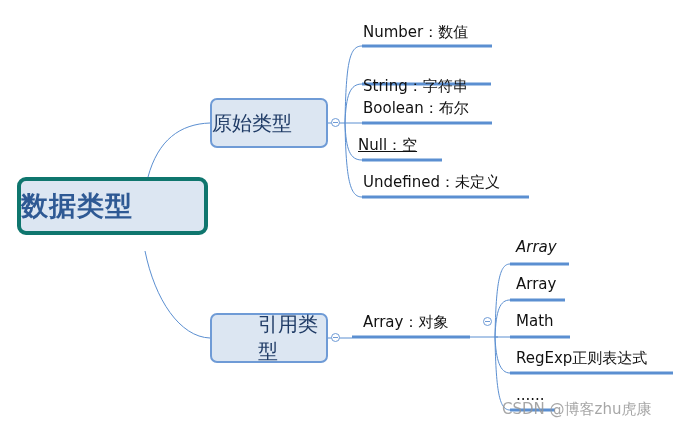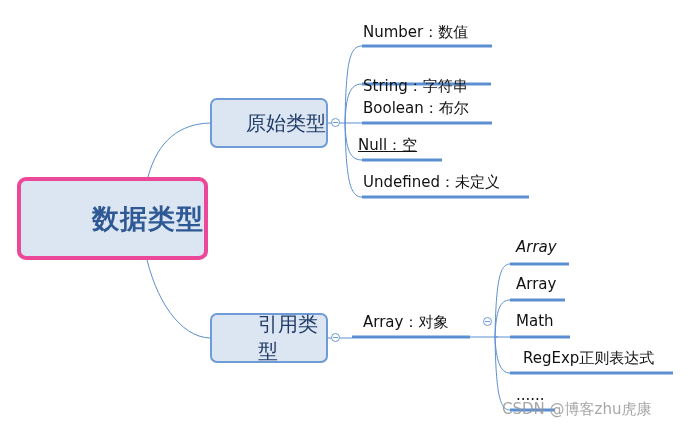--- a/index.html
+++ b/index.html
@@ -1,22 +1,22 @@
 <!DOCTYPE html>
 <html><head>
 <meta charset="utf-8">
 <style>
   html, body { margin: 0; padding: 0; background: #ffffff; }
   body { width: 691px; height: 428px; position: relative; overflow: hidden;
          font-family: "DejaVu Sans", "Liberation Sans", sans-serif; }
   svg.links { position: absolute; left: 0; top: 0; }
   .node { position: absolute; box-sizing: border-box; display: flex;
-          align-items: center; justify-content: flex-end; }
-  .root { left: 17px; top: 177px; width: 191px; height: 83px;
-          background: #dce6f2; border: 4px solid #ec4899; border-radius: 9px;
+          align-items: center; justify-content: flex-start; }
+  .root { left: 17px; top: 177px; width: 191px; height: 58px;
+          background: #dce6f2; border: 4px solid #0f766e; border-radius: 9px;
           color: #2e5994; font-size: 27px; font-weight: bold; letter-spacing: 1px; }
   .main { width: 118px; height: 50px; background: #dce6f2;
           border: 2px solid #6f9bd6; border-radius: 7px;
           color: #1f3b66; font-size: 20px; }
   .main.prim { left: 210px; top: 98px; }
   .main.ref  { left: 210px; top: 313px; padding-left: 46px; }
   .leaf { position: absolute; font-size: 15px; color: #111; white-space: nowrap;
           line-height: 18px; }
   .collapse { position: absolute; width: 9px; height: 9px; border: 1px solid #6f9bd6;
               border-radius: 50%; background: #fff; box-sizing: border-box; }
@@ -81,16 +81,16 @@
 <div class="leaf" style="left:363px; top:99px;">Boolean：布尔</div>
 <div class="leaf" style="left:358px; top:136px;text-decoration:underline;">Null：空</div>
 <div class="leaf" style="left:363px; top:173px;">Undefined：未定义</div>
 
 <div class="leaf" style="left:363px; top:313px;">Array：对象</div>
 <div class="collapse" style="left:483px; top:317px;"></div>
 
 <div class="leaf" style="left:516px; top:238px;font-style:italic;">Array</div>
 <div class="leaf" style="left:516px; top:275px;">Array</div>
 <div class="leaf" style="left:516px; top:312px;">Math</div>
-<div class="leaf" style="left:516px; top:349px;margin-left:7px;">RegExp正则表达式</div>
+<div class="leaf" style="left:516px; top:349px;">RegExp正则表达式</div>
 <div class="leaf" style="left:516px; top:386px;">......</div>
 
 <div class="watermark">CSDN @博客zhu虎康</div>
 
 </body></html>

